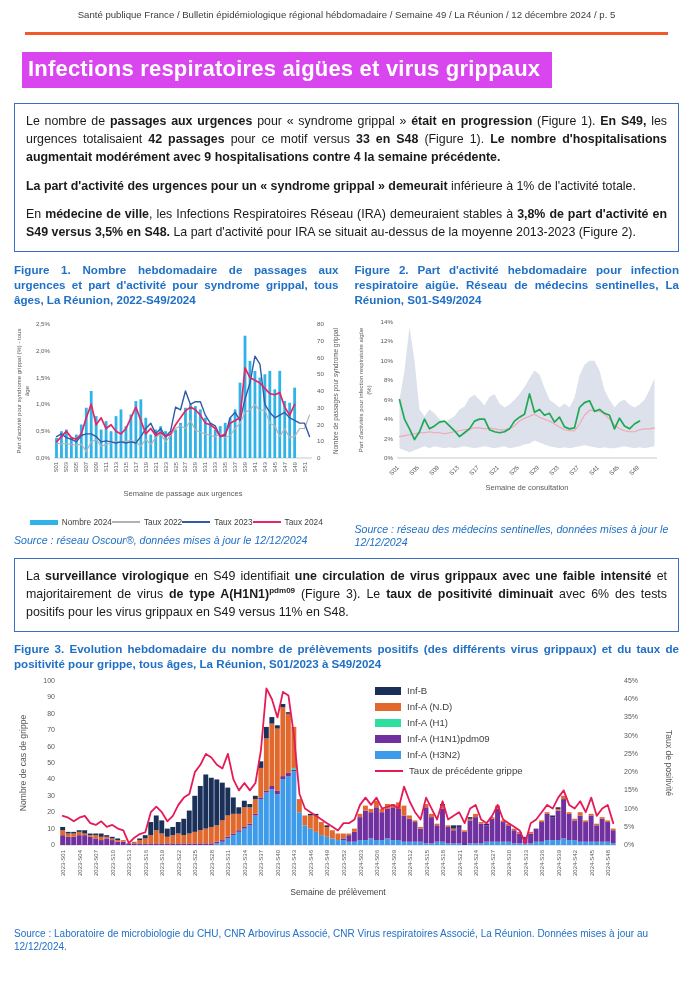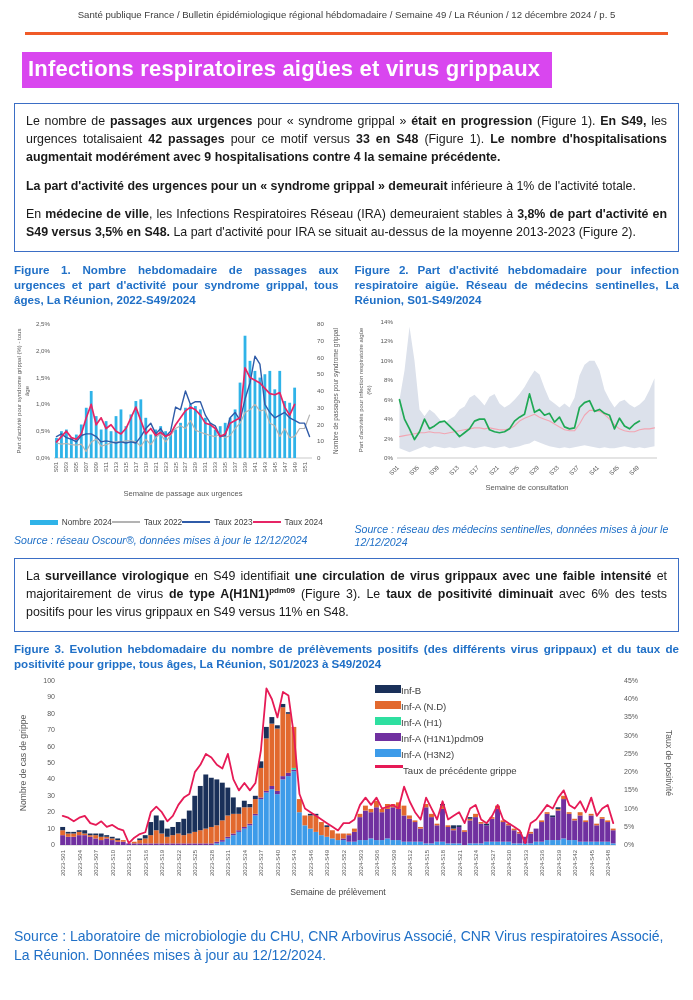--- a/index.html
+++ b/index.html
@@ -15,25 +15,25 @@
   .tbox p:last-child{margin-bottom:2px;}
   .sup{vertical-align:super;font-size:0.65em;}
   .figrow{display:flex;gap:16px;margin:10px 14px 0 14px;}
   .figcol{flex:1;min-width:0;}
   .figcap{color:#2070C7;font-weight:bold;font-size:11.6px;line-height:1.3;text-align:justify;min-height:50px;}
   .figcap3{color:#2070C7;font-weight:bold;font-size:11.6px;line-height:1.3;text-align:justify;margin:9px 14px 0 14px;}
   .chart{display:block;margin-top:4px;}
   .legend{display:flex;justify-content:center;align-items:center;font-size:8.3px;color:#404040;margin-top:1px;flex-wrap:nowrap;}
   .legend .it{display:flex;align-items:center;gap:4px;white-space:nowrap;}
   .src{color:#2070C7;font-size:10.6px;margin-top:7px;line-height:1.25;font-style:italic;}
-  .src3{color:#2070C7;font-size:14px;margin:2px 14px 0 14px;line-height:1.3;}
+  .src3{color:#2070C7;font-size:10px;margin:2px 14px 0 14px;line-height:1.3;}
   .fig3wrap{position:relative;margin:4px 0 0 0;}
   .fig3legend{position:absolute;left:375px;top:10px;display:flex;flex-direction:column;gap:5px;
         font-size:9.6px;color:#404040;}
-  .fig3legend .it{display:flex;white-space:nowrap;}
+  .fig3legend .it{display:flex;align-items:center;gap:6px;white-space:nowrap;}
   svg text{font-family:"Liberation Sans",sans-serif;}
 </style>
 </head>
 <body>
 
 <div class="page">
   <div class="hdr">Santé publique France / Bulletin épidémiologique régional hébdomadaire / Semaine 49 / La Réunion / 12 décembre 2024 / p. 5</div>
   <hr class="rule">
   <div>
     <div class="title-band">Infections respiratoires aigües et virus grippaux</div>

